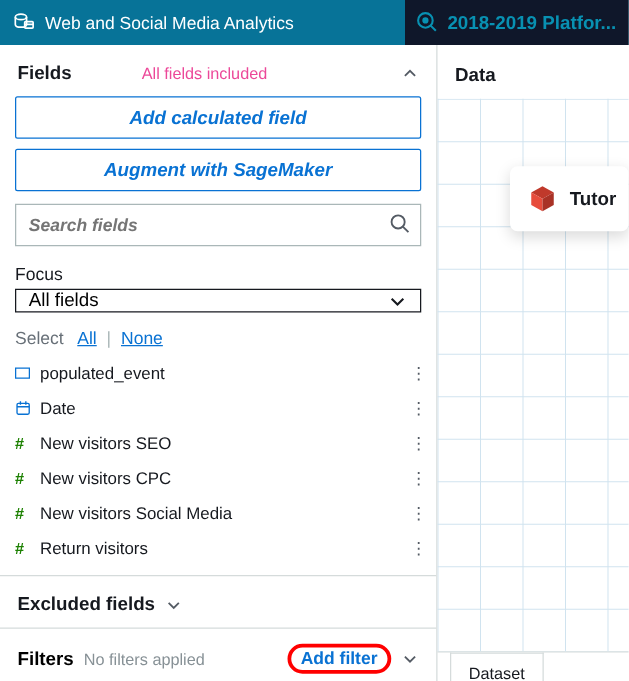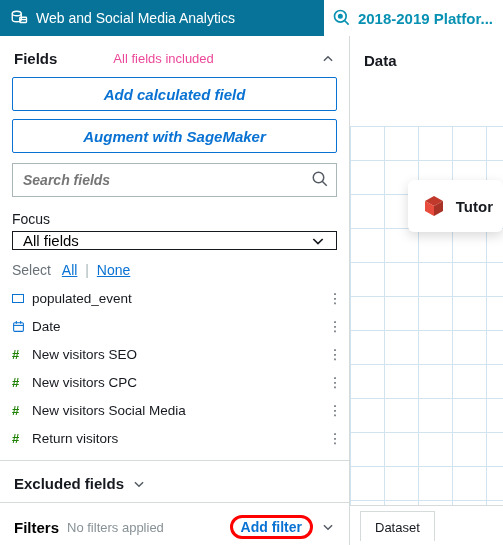--- a/index.html
+++ b/index.html
@@ -1,27 +1,27 @@
 <!DOCTYPE html>
 <html><head>
 <meta charset="utf-8">
 <style>
   * { box-sizing: border-box; margin: 0; padding: 0; font-family: -apple-system, "Segoe UI", "Amazon Ember", Arial, sans-serif; }
   body { width: 503px; height: 545px; overflow: hidden; background: #fff; display: flex; flex-direction: column; }
   .topbar { height: 36px; background: #077398; display: flex; align-items: center; color: #fff; }
   .topbar-left { display: flex; align-items: center; gap: 8px; padding-left: 10px; flex: 1; font-size: 14px; }
-  .topbar-right { background: #ffffff; height: 36px; display: flex; align-items: center; gap: 6px; padding: 0 10px 0 8px; color: #0891b2; font-size: 15px; font-weight: 600; max-width: 183px; white-space: nowrap; overflow: hidden; text-overflow: ellipsis; }
+  .topbar-right { background: #0f172a; height: 36px; display: flex; align-items: center; gap: 6px; padding: 0 10px 0 8px; color: #0891b2; font-size: 15px; font-weight: 600; max-width: 183px; white-space: nowrap; overflow: hidden; text-overflow: ellipsis; }
   .topbar-right .ellip { overflow: hidden; text-overflow: ellipsis; }
   .main { display: flex; flex: 1; min-height: 0; }
   .leftpane { width: 350px; border-right: 1px solid #d5dbdb; display: flex; flex-direction: column; }
   .rightpane { flex: 1; display: flex; flex-direction: column; }
   .data-header { font-size: 15px; color: #16191f; padding: 16px 0 10px 14px; font-weight: 600; }
-  .grid-area { flex: 1; position: relative; background-image: linear-gradient(#d0e3ef 1px, transparent 1px), linear-gradient(90deg, #d0e3ef 1px, transparent 1px); background-size: 34px 34px; margin-top: 47px; }
+  .grid-area { flex: 1; position: relative; background-image: linear-gradient(#d0e3ef 1px, transparent 1px), linear-gradient(90deg, #d0e3ef 1px, transparent 1px); background-size: 34px 34px; }
   .floating-card { position: absolute; top: 54px; right: 0; background: #fff; border-radius: 6px; box-shadow: 0 4px 12px rgba(0,0,0,0.15); padding: 14px 10px 14px 14px; display: flex; align-items: center; gap: 10px; font-size: 15px; color: #16191f; font-weight: 600; }
-  .tabrow { height: 40px; border-top: 1px solid #d5dbdb; display: flex; align-items: center; padding-left: 10px; }
+  .tabrow { height: 24px; border-top: 1px solid #d5dbdb; display: flex; align-items: flex-start; padding-left: 10px; }
   .tab { border: 1px solid #d5dbdb; border-bottom: none; padding: 8px 14px 6px; font-size: 13px; color: #16191f; background: #fff; }
 
   .section-header { display: flex; align-items: center; padding: 14px 14px 10px 14px; gap: 8px; }
   .section-header .title { font-weight: 700; color: #16191f; font-size: 15px; }
   .section-header .sub { color: #ec4899; font-size: 13px; flex: 1; margin-left: 48px; }
   .section-header.bordered { border-top: 1px solid #d5dbdb; }
   .chev { color: #545b64; cursor: pointer; }
   .actions { padding: 0 12px; display: flex; flex-direction: column; gap: 8px; font-style: italic; }
   .outline-btn { border: 1px solid #0972d3; color: #0972d3; background: #fff; height: 34px; display: flex; align-items: center; justify-content: center; font-size: 15px; font-weight: 600; cursor: pointer; border-radius: 2px; }
   .search-wrap { margin: 10px 12px 0; position: relative; }

